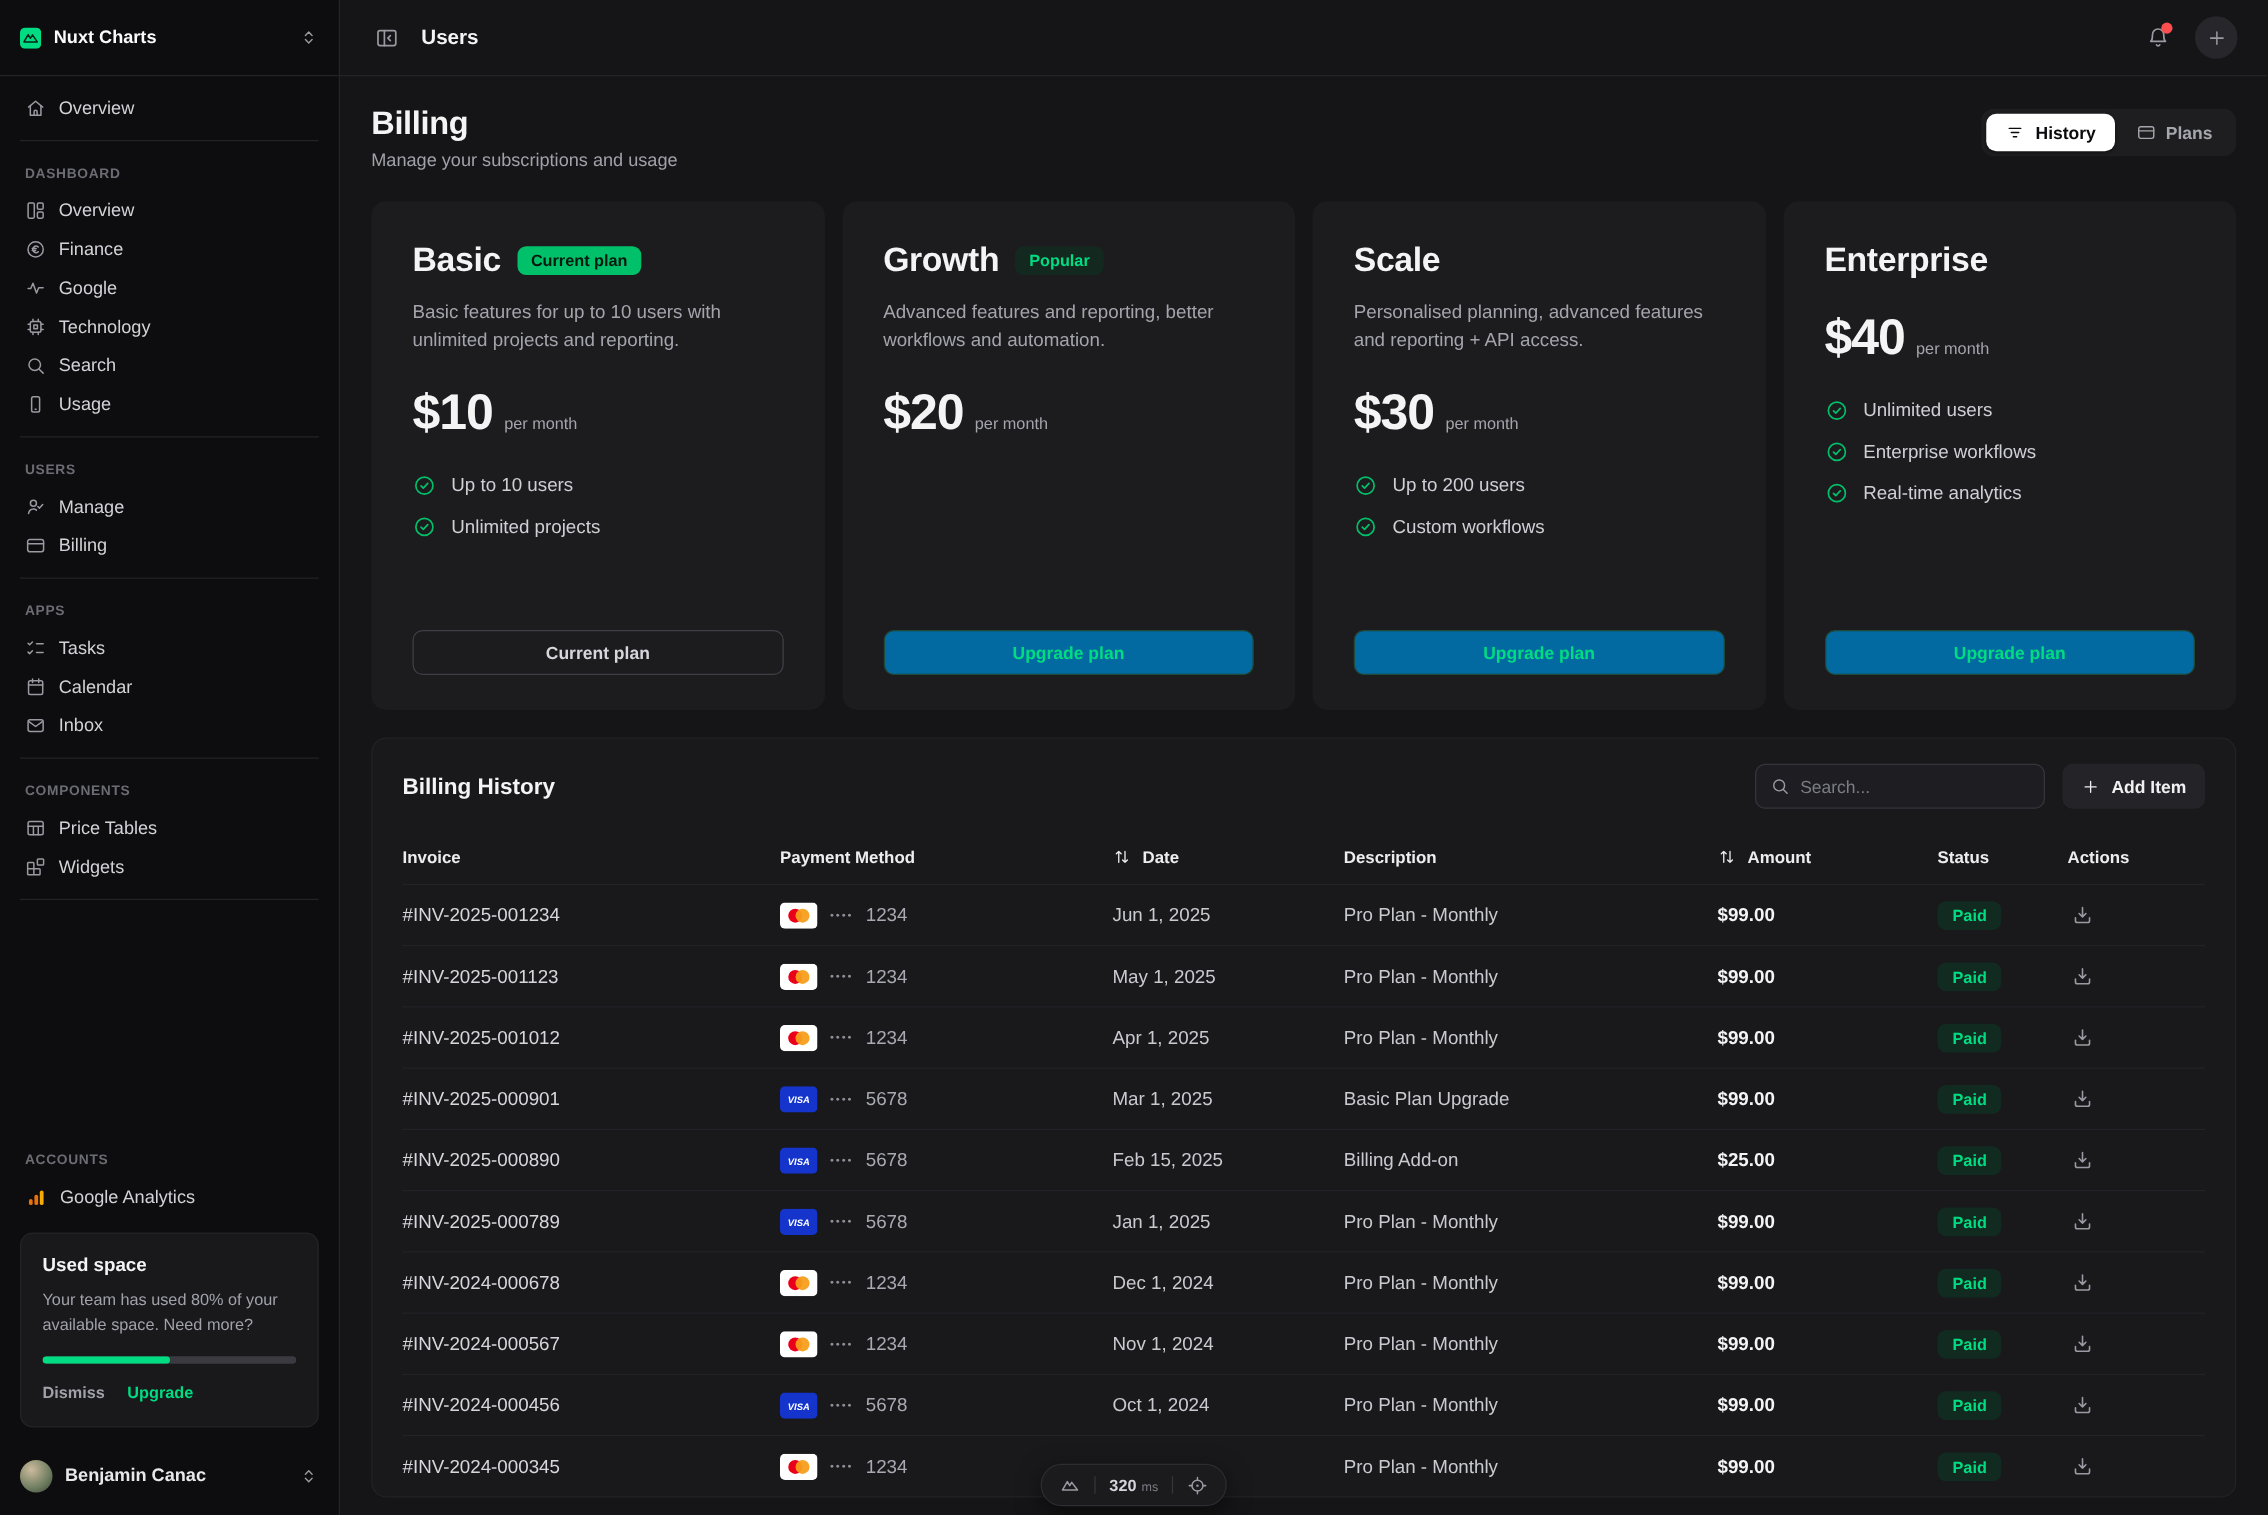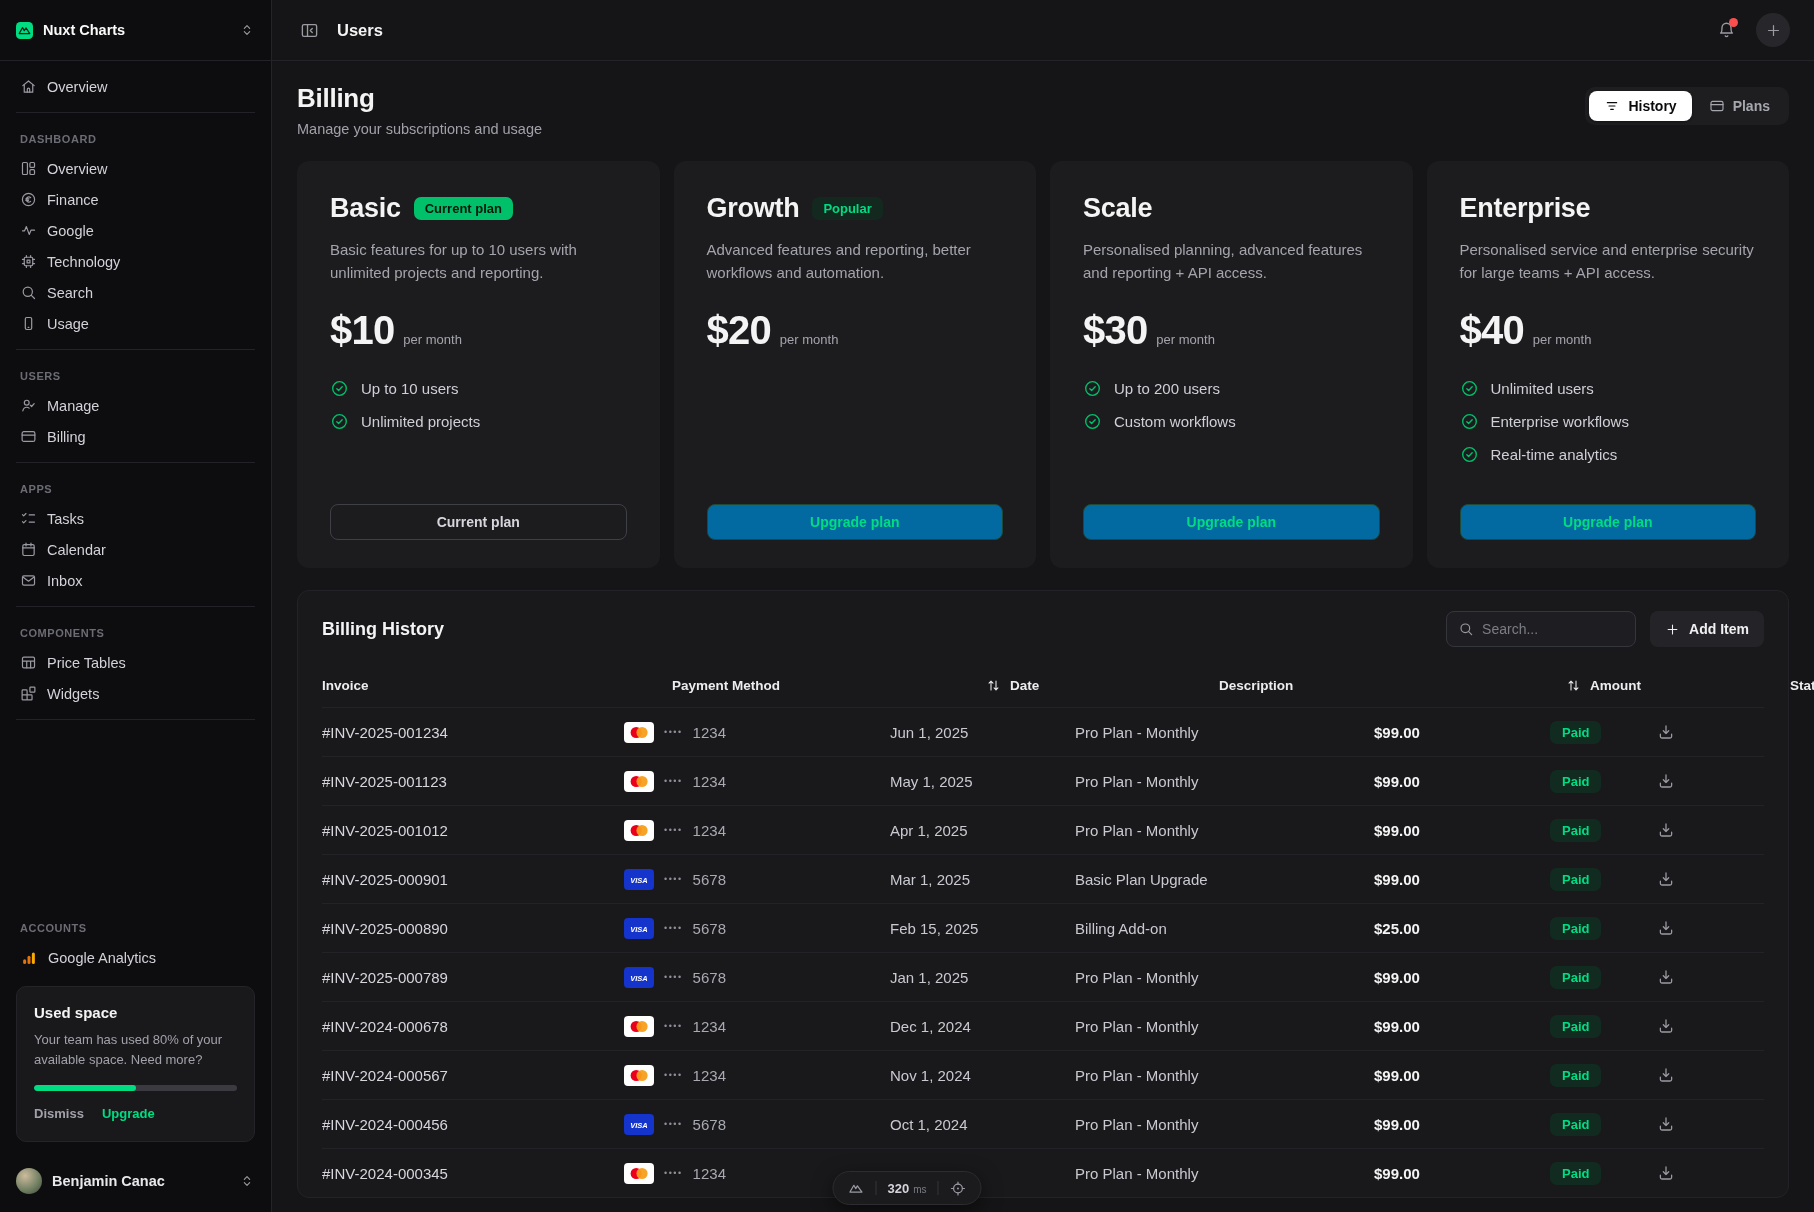--- a/index.html
+++ b/index.html
@@ -73,29 +73,29 @@
   .feat .ic { color:#00c16a; } .feat .ic svg { width:19px; height:19px; }
   .plan-btn { margin-top:auto; height:36px; border-radius:8px; font-size:14px; font-weight:600; display:flex; align-items:center; justify-content:center; cursor:pointer; font-family:inherit; }
   .btn-neutral { border:1px solid #3f3f46; color:#d6d6dc; background:transparent; }
   .btn-primary { border:1px solid #1e4a38; color:#00dc82; background:#0369a1; }
 
   
   .panel { margin-top:22px; background:#19191c; border-radius:12px; border:1px solid #232327; }
   .panel-head { display:flex; align-items:center; padding:20px 24px 8px; }
   .panel-title { font-size:18px; font-weight:700; }
   .panel-tools { margin-left:auto; display:flex; gap:14px; align-items:center; }
-  .search-box { width:190px; height:36px; border:1px solid #35353c; background:#1e1e22; border-radius:8px; display:flex; align-items:center; gap:8px; padding:0 11px; color:#83838c; }
+  .search-box { width:232px; height:36px; border:1px solid #35353c; background:#1e1e22; border-radius:8px; display:flex; align-items:center; gap:8px; padding:0 11px; color:#83838c; }
   .search-box .ic svg { width:16px; height:16px; }
   .search-box input { background:none; border:none; outline:none; color:#e4e4e7; font-size:14px; width:100%; font-family:inherit; }
   .search-box input::placeholder { color:#7c7c85; }
   .add-btn { height:36px; padding:0 15px; background:#242428; border:none; border-radius:8px; display:flex; gap:9px; align-items:center; font-size:14px; font-weight:600; color:#f0f0f2; cursor:pointer; font-family:inherit; }
   .add-btn .ic { color:#f0f0f2; } .add-btn .ic svg { width:15px; height:15px; }
   .table { padding:8px 24px 0; }
   .t-head, .t-row { display:grid; grid-template-columns:302px 266px 185px 299px 176px 104px 1fr; align-items:center; }
-  .t-head { height:44px;gap:48px; }
+  .t-head { height:44px; }
   .th { font-size:13.5px; font-weight:700; color:#ededf0; display:flex; gap:9px; align-items:center; background:none; border:none; font-family:inherit; padding:0; text-align:left; }
   .th.sortable { cursor:pointer; }
   .th .ic { color:#ededf0; } .th .ic svg { width:15px; height:15px; }
   .t-row { height:49px; border-top:1px solid #232327; font-size:15px; color:#c9c9d0; }
   .cell-invoice { color:#d6d6dc; }
   .pay { display:flex; align-items:center; gap:10px; }
   .card-ic svg { width:30px; height:21px; display:block; }
   .dots { font-size:9px; letter-spacing:1.5px; color:#8f8f98; }
   .last4 { font-size:15px; color:#a9a9b2; }
   .cell-amount { font-weight:700; color:#f4f4f5; }
@@ -440,21 +440,20 @@
                 </span>
                 <span class="feat-label">Custom workflows</span>
               </div>
             </div>
             <button class="plan-btn btn-primary">Upgrade plan</button>
           </div>
           <div class="plan">
             <div class="plan-name-row">
               <span class="plan-name">Enterprise</span>
             </div>
-            <div class="plan-desc">Personalised service and enterprise security for large teams + API access.</div>
             <div class="plan-price">
               <span class="price-num">$40</span>
               <span class="price-period">per month</span>
             </div>
             <div class="plan-feats">
               <div class="feat">
                 <span class="ic ">
                   <svg viewBox="0 0 24 24" fill="none" stroke="currentColor" stroke-width="1.7" stroke-linecap="round" stroke-linejoin="round">
                     <circle cx="12" cy="12" r="8.6"></circle>
                     <path d="m8.6 12.3 2.3 2.3 4.5-4.8"></path>

